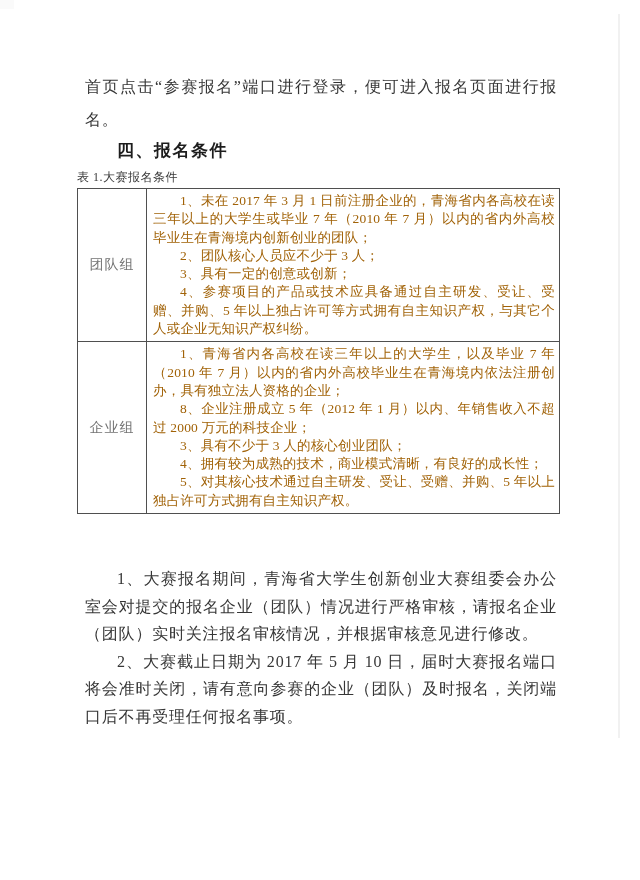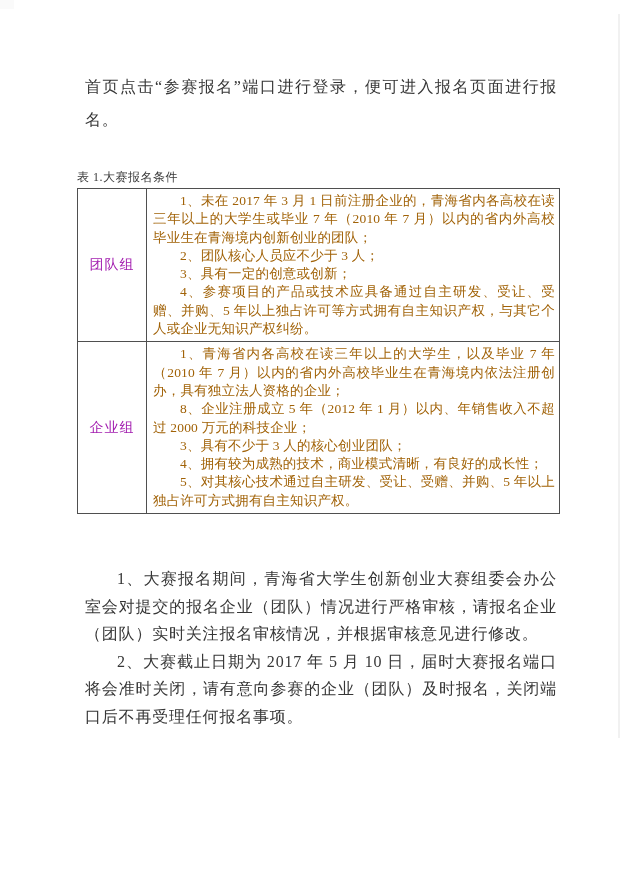--- a/index.html
+++ b/index.html
@@ -29,21 +29,21 @@
   table.cond{
     position:absolute;top:188px;left:77px;width:483px;
     border-collapse:collapse;table-layout:fixed;
   }
   table.cond th, table.cond td{border:1px solid #4f4f4f;}
   .col-cat{width:69px;}
   tr.hdr{height:22px;}
   tr.hdr th{font-weight:normal;font-size:14px;letter-spacing:1px;color:#303030;text-align:center;padding:0;}
   tr.row-team{height:147px;}
   tr.row-ent{height:166px;}
-  td.cat-cell{text-align:center;vertical-align:middle;font-size:14px;letter-spacing:1px;color:#a21caf;margin-top:15px;}
+  td.cat-cell{text-align:center;vertical-align:middle;font-size:14px;letter-spacing:1px;color:#737373;margin-top:15px;}
   td.cond-cell{padding:3px 4px 3px 6px;vertical-align:middle;}
   td.cond-cell p{
     margin:0;text-indent:2em;font-size:13.5px;line-height:18.3px;
     text-align:justify;text-justify:inter-character;letter-spacing:0.2px;color:#a16207;
   }
   .notes{position:absolute;top:565px;left:85px;width:472px;}
   .notes p{
     margin:0;text-indent:2em;font-size:16px;line-height:27.6px;letter-spacing:0.8px;
     text-align:justify;text-justify:inter-character;color:#363636;
   }
@@ -51,20 +51,21 @@
 </head>
 <body>
 
 <div class="sheet">
 
   <div class="corner-smudge"></div>
   <div class="edge-line"></div>
 
   <p class="intro">首页点击“参赛报名”端口进行登录，便可进入报名页面进行报名。</p>
 
+  <h3 class="sec-heading sec4">四、报名条件</h3>
 
   <p class="tbl-caption">表 1.大赛报名条件</p>
 
   <table class="cond">
     <colgroup>
       <col class="col-cat">
       <col>
     </colgroup>
     <tbody>
     <tr class="row-team">

